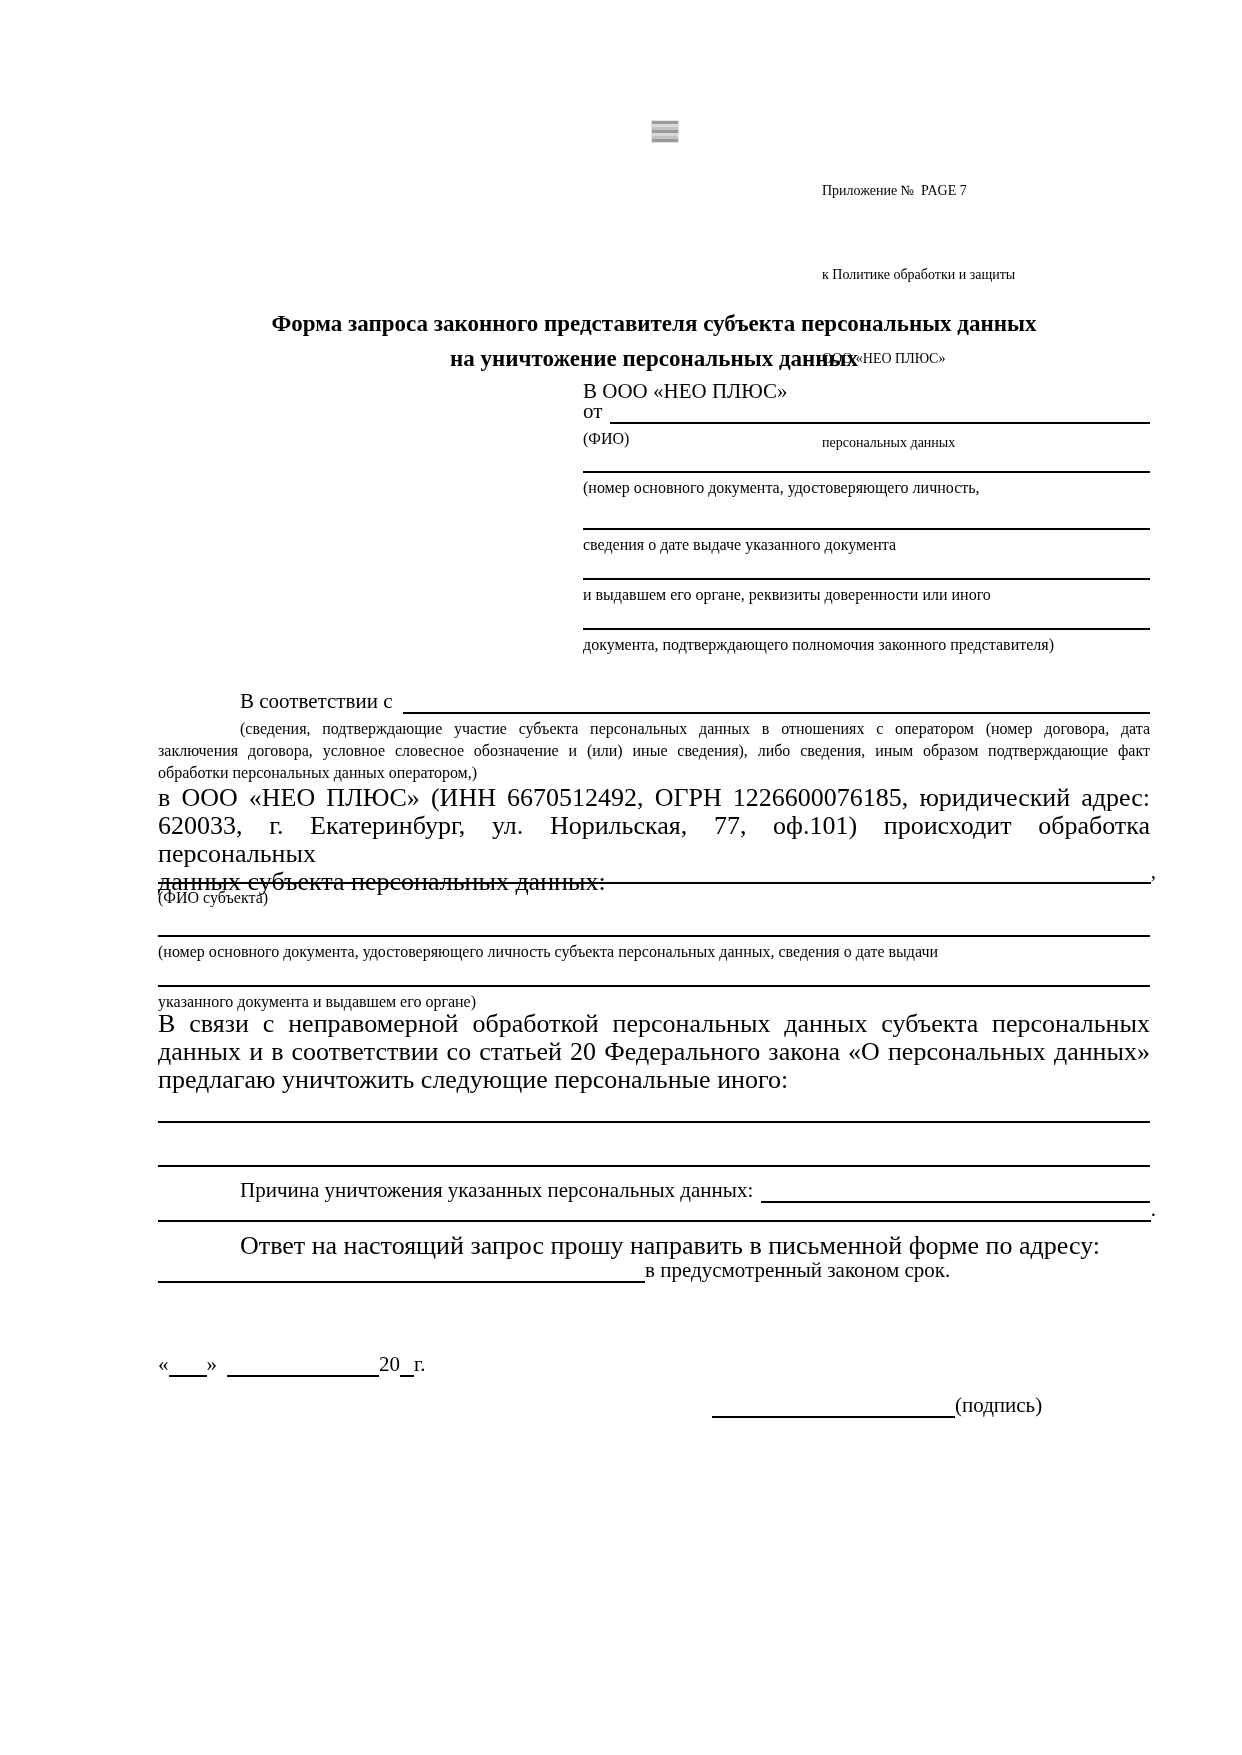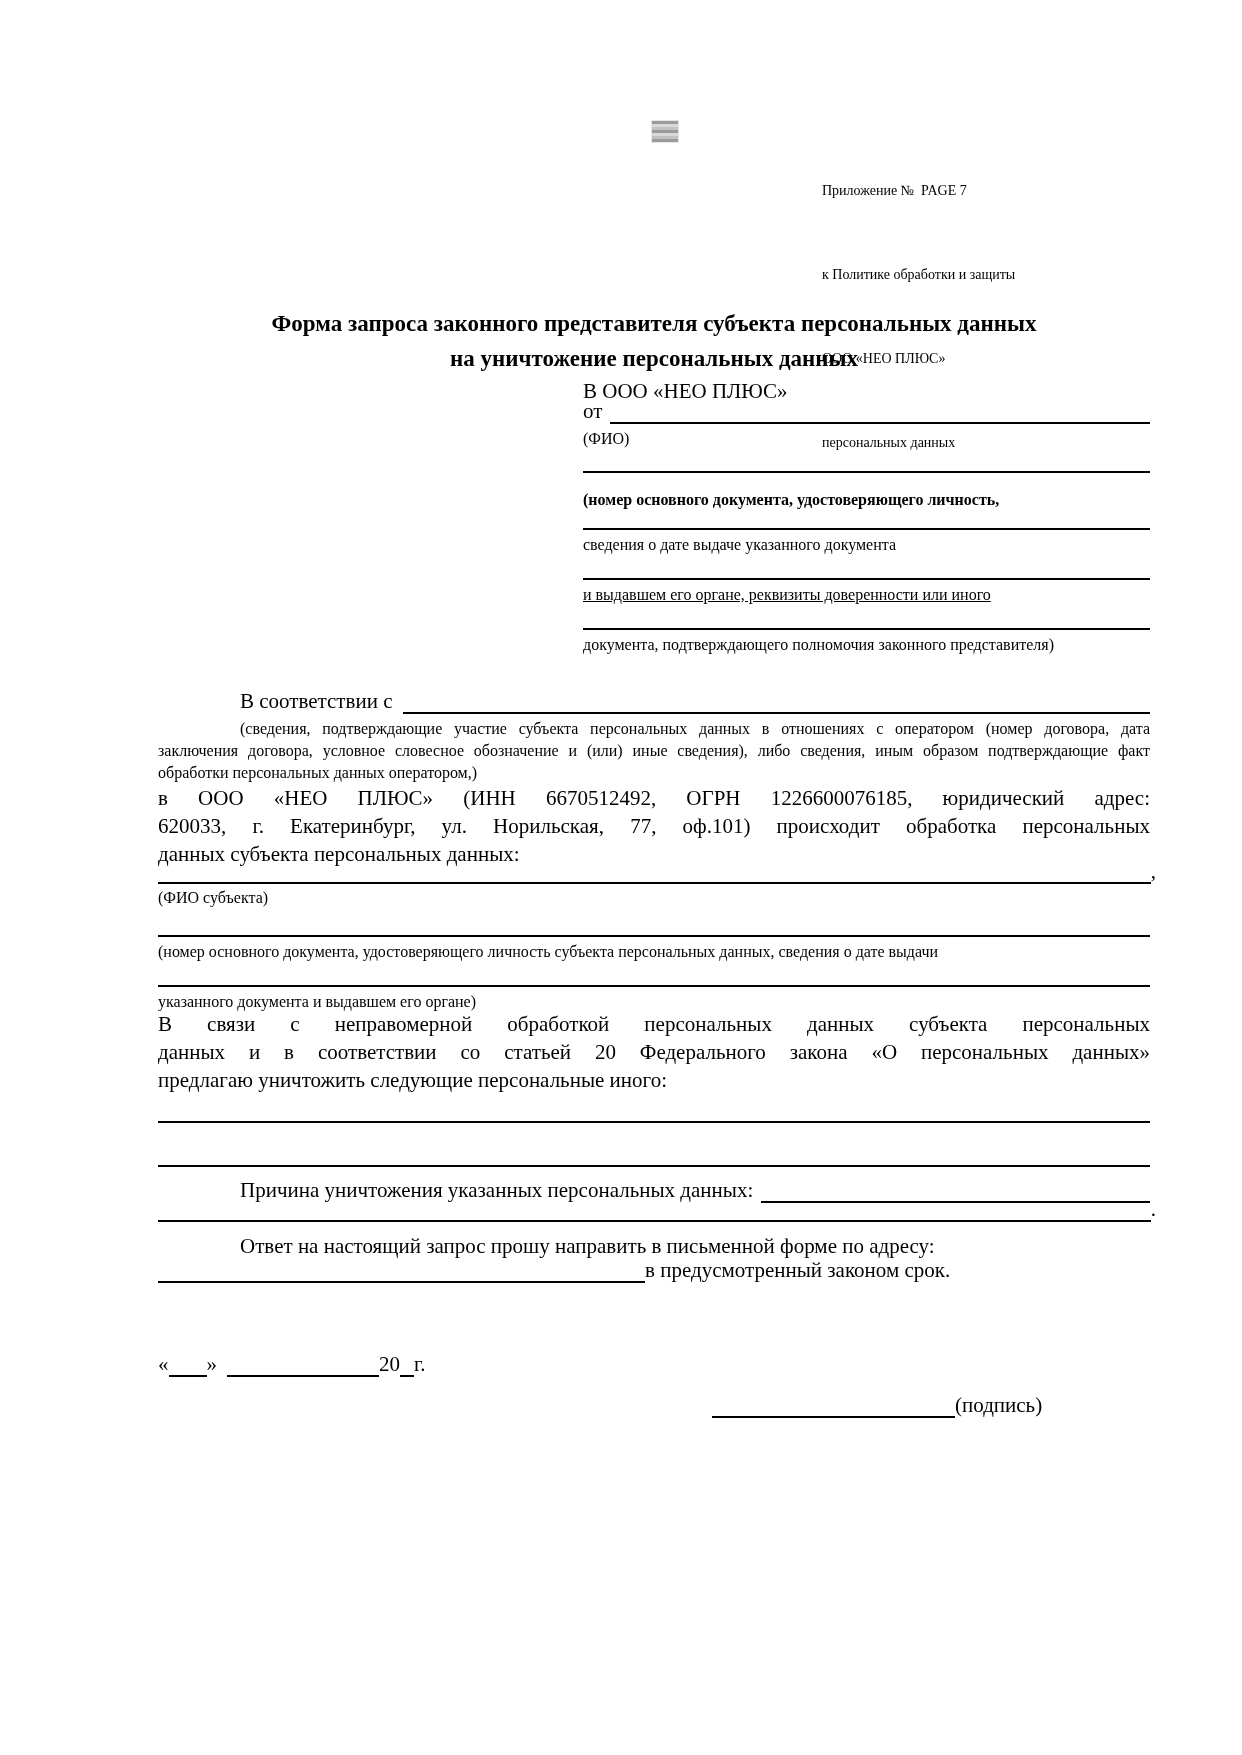--- a/index.html
+++ b/index.html
@@ -10,21 +10,21 @@
   }
   .abs{position:absolute;}
   .fs21{font-size:21px;}
   .cap{font-size:16px;text-align:left;}
   .just{text-align:justify;text-align-last:justify;}
   .row{position:absolute;display:flex;align-items:flex-end;}
   .fill{flex:1 1 auto;border-bottom:2px solid #000;height:1px;}
   .uline{position:absolute;height:0;border-bottom:2px solid #000;}
   .appendix{font-size:14px;line-height:28px;white-space:pre-wrap;}
   .title{text-align:center;font-weight:bold;font-size:23px;line-height:35px;}
-  .para{font-size:21px;line-height:28px;}
+  .para{font-size:26px;line-height:28px;}
   .note{font-size:16px;line-height:22px;}
   .artifact{
     background:repeating-linear-gradient(180deg,#9a9a9a 0 3px,#d9d9d9 3px 6px,#c2c2c2 6px 9px);
     outline:1px solid #e6e6e6;
   }
 </style>
 </head>
 <body>
 
 <div class="page">
@@ -45,27 +45,27 @@
 
   <div class="abs fs21" style="top:379px;left:583px;">В ООО «НЕО ПЛЮС»</div>
 
   <div class="row fs21" style="top:400px;left:583px;width:567px;height:24px;">
     <span style="margin-right:8px;">от</span>
     <span class="fill"></span>
   </div>
   <div class="abs cap" style="top:430px;left:583px;width:567px;">(ФИО)</div>
 
   <div class="uline" style="top:471px;left:583px;width:567px;"></div>
-  <div class="abs cap" style="top:491px;left:583px;width:567px;font-weight:bold;">(номер основного документа, удостоверяющего личность,</div>
+  <div class="abs cap" style="top:479px;left:583px;width:567px;">(номер основного документа, удостоверяющего личность,</div>
 
   <div class="uline" style="top:528px;left:583px;width:567px;"></div>
   <div class="abs cap" style="top:536px;left:583px;width:567px;">сведения о дате выдаче указанного документа</div>
 
   <div class="uline" style="top:578px;left:583px;width:567px;"></div>
-  <div class="abs cap" style="top:586px;left:583px;width:567px;text-decoration:underline;">и выдавшем его органе, реквизиты доверенности или иного</div>
+  <div class="abs cap" style="top:586px;left:583px;width:567px;">и выдавшем его органе, реквизиты доверенности или иного</div>
 
   <div class="uline" style="top:628px;left:583px;width:567px;"></div>
   <div class="abs cap" style="top:636px;left:583px;width:567px;">документа, подтверждающего полномочия законного представителя)</div>
 
   <div class="row fs21" style="top:688px;left:158px;width:992px;height:26px;">
     <span style="margin-left:82px;margin-right:10px;">В соответствии с</span>
     <span class="fill"></span>
   </div>
 
   <div class="abs note" style="top:718px;left:158px;width:992px;">

